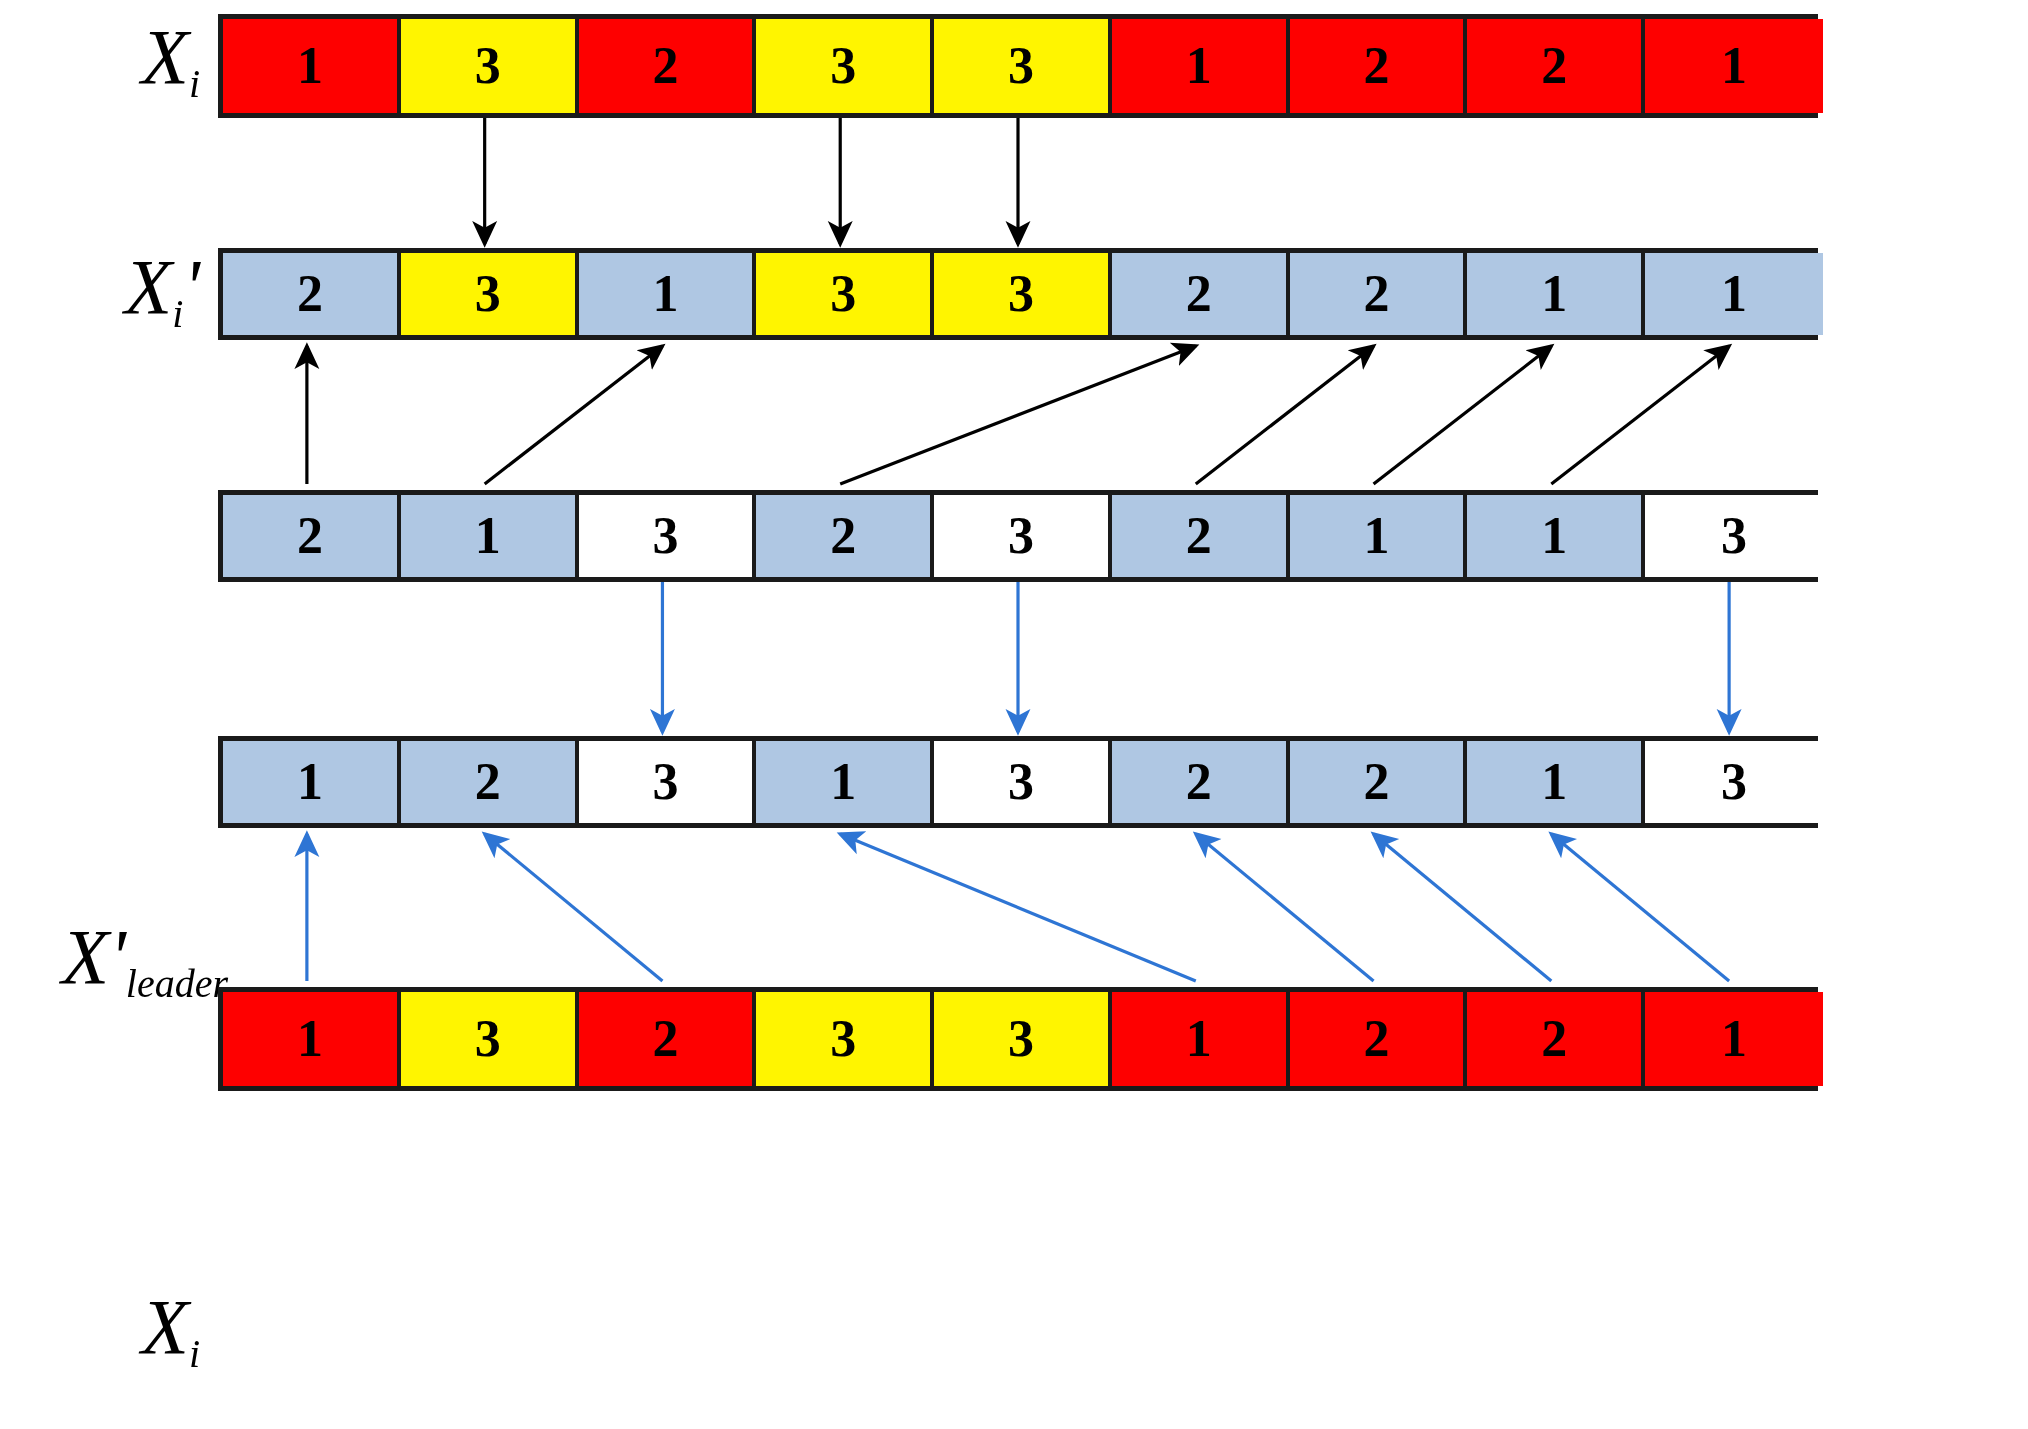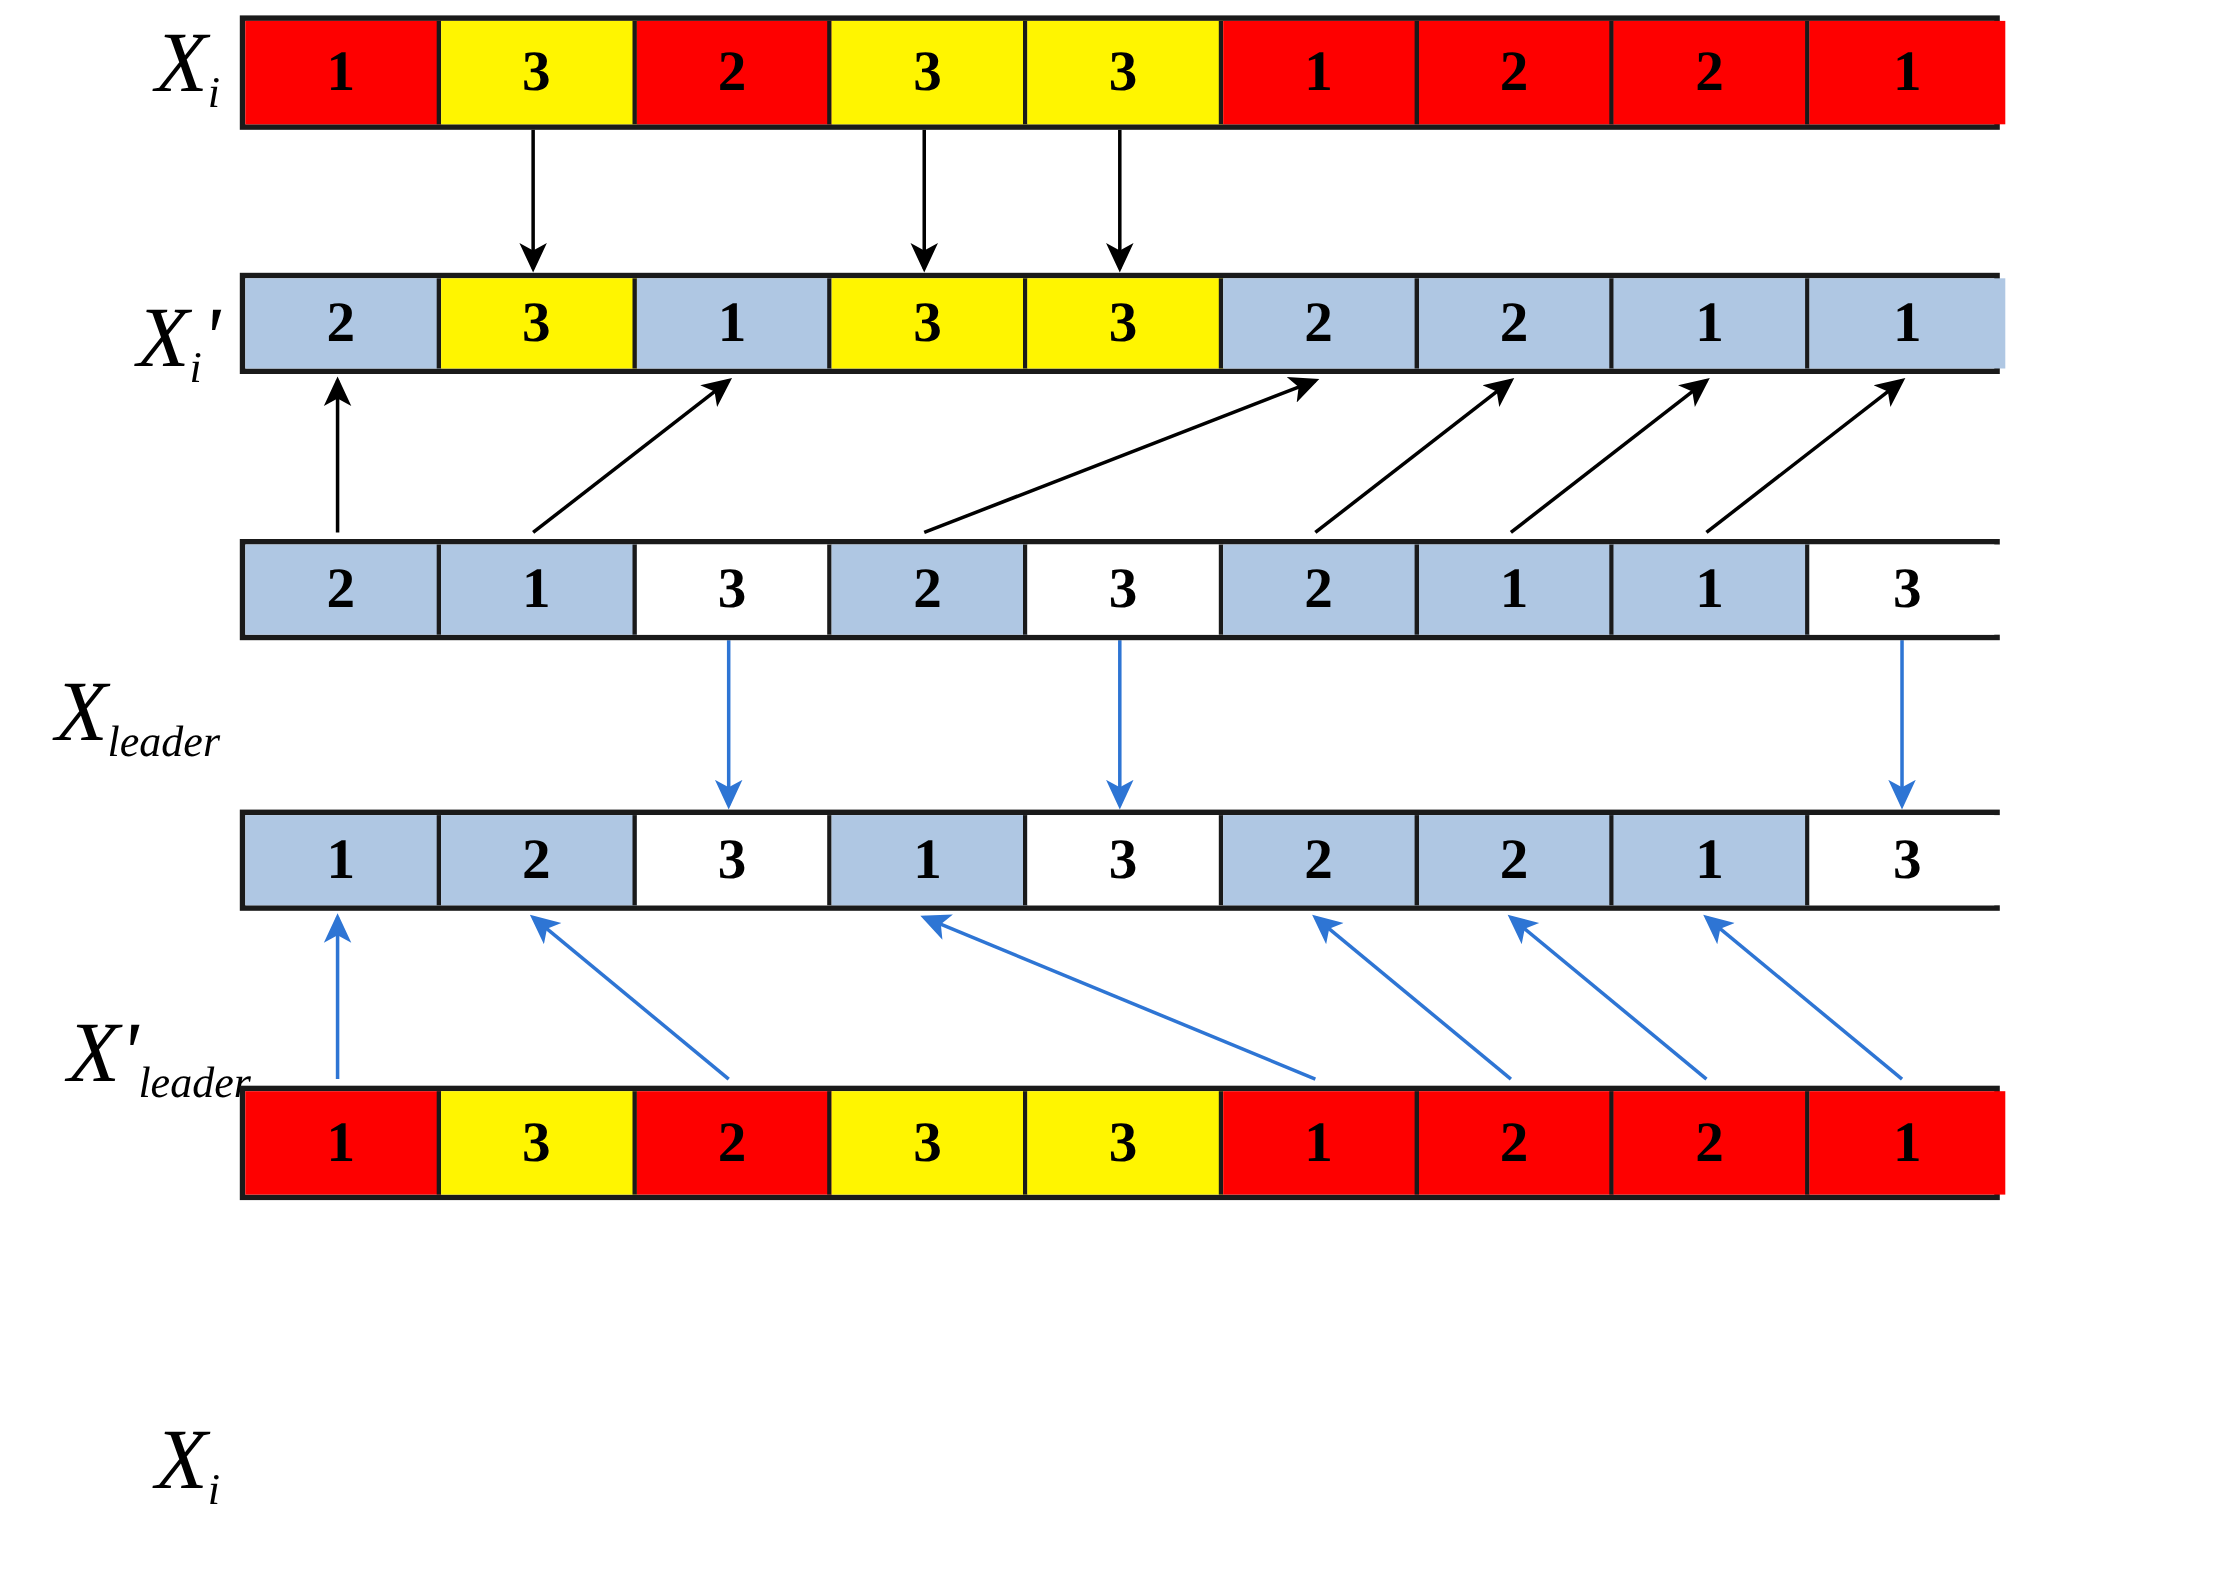--- a/index.html
+++ b/index.html
@@ -75,25 +75,22 @@
         <line x1="1195.7777777777778" y1="981" x2="840.2222222222222" y2="834" stroke="#2E75D4" stroke-width="3.2" marker-end="url(#ahB)"></line>
         <line x1="1373.5555555555554" y1="981" x2="1195.7777777777778" y2="834" stroke="#2E75D4" stroke-width="3.2" marker-end="url(#ahB)"></line>
         <line x1="1551.3333333333333" y1="981" x2="1373.5555555555554" y2="834" stroke="#2E75D4" stroke-width="3.2" marker-end="url(#ahB)"></line>
         <line x1="1729.111111111111" y1="981" x2="1551.3333333333333" y2="834" stroke="#2E75D4" stroke-width="3.2" marker-end="url(#ahB)"></line>
       </g>
   </svg>
 
   <div class="rowlabel" style="left:40px;top:18px;width:160px;">
     <span class="base">X</span><span class="sub">i</span><span class="prime"></span>
   </div>
-  <div class="rowlabel" style="left:40px;top:248px;width:160px;margin-top:20px;">
+  <div class="rowlabel" style="left:40px;top:248px;width:160px;">
     <span class="base">X</span><span class="sub">i</span><span class="prime">'</span>
-  </div>
-  <div class="rowlabel" style="left:10px;top:608px;width:190px;">
-    <span class="base">X</span><span class="sub">leader</span><span class="prime"></span>
   </div>
   <div class="rowlabel" style="left:0px;top:918px;width:200px;padding-left:28px;">
     <span class="base">X</span><span class="prime">'</span><span class="sub">leader</span>
   </div>
   <div class="rowlabel" style="left:40px;top:1288px;width:160px;">
     <span class="base">X</span><span class="sub">i</span><span class="prime"></span>
   </div>
 
   <div class="row" id="row-0" style="left:218px;top:14px;width:1600px;height:104px;">
       <div class="cell c-red" style="width: 177.778px;">1</div>

